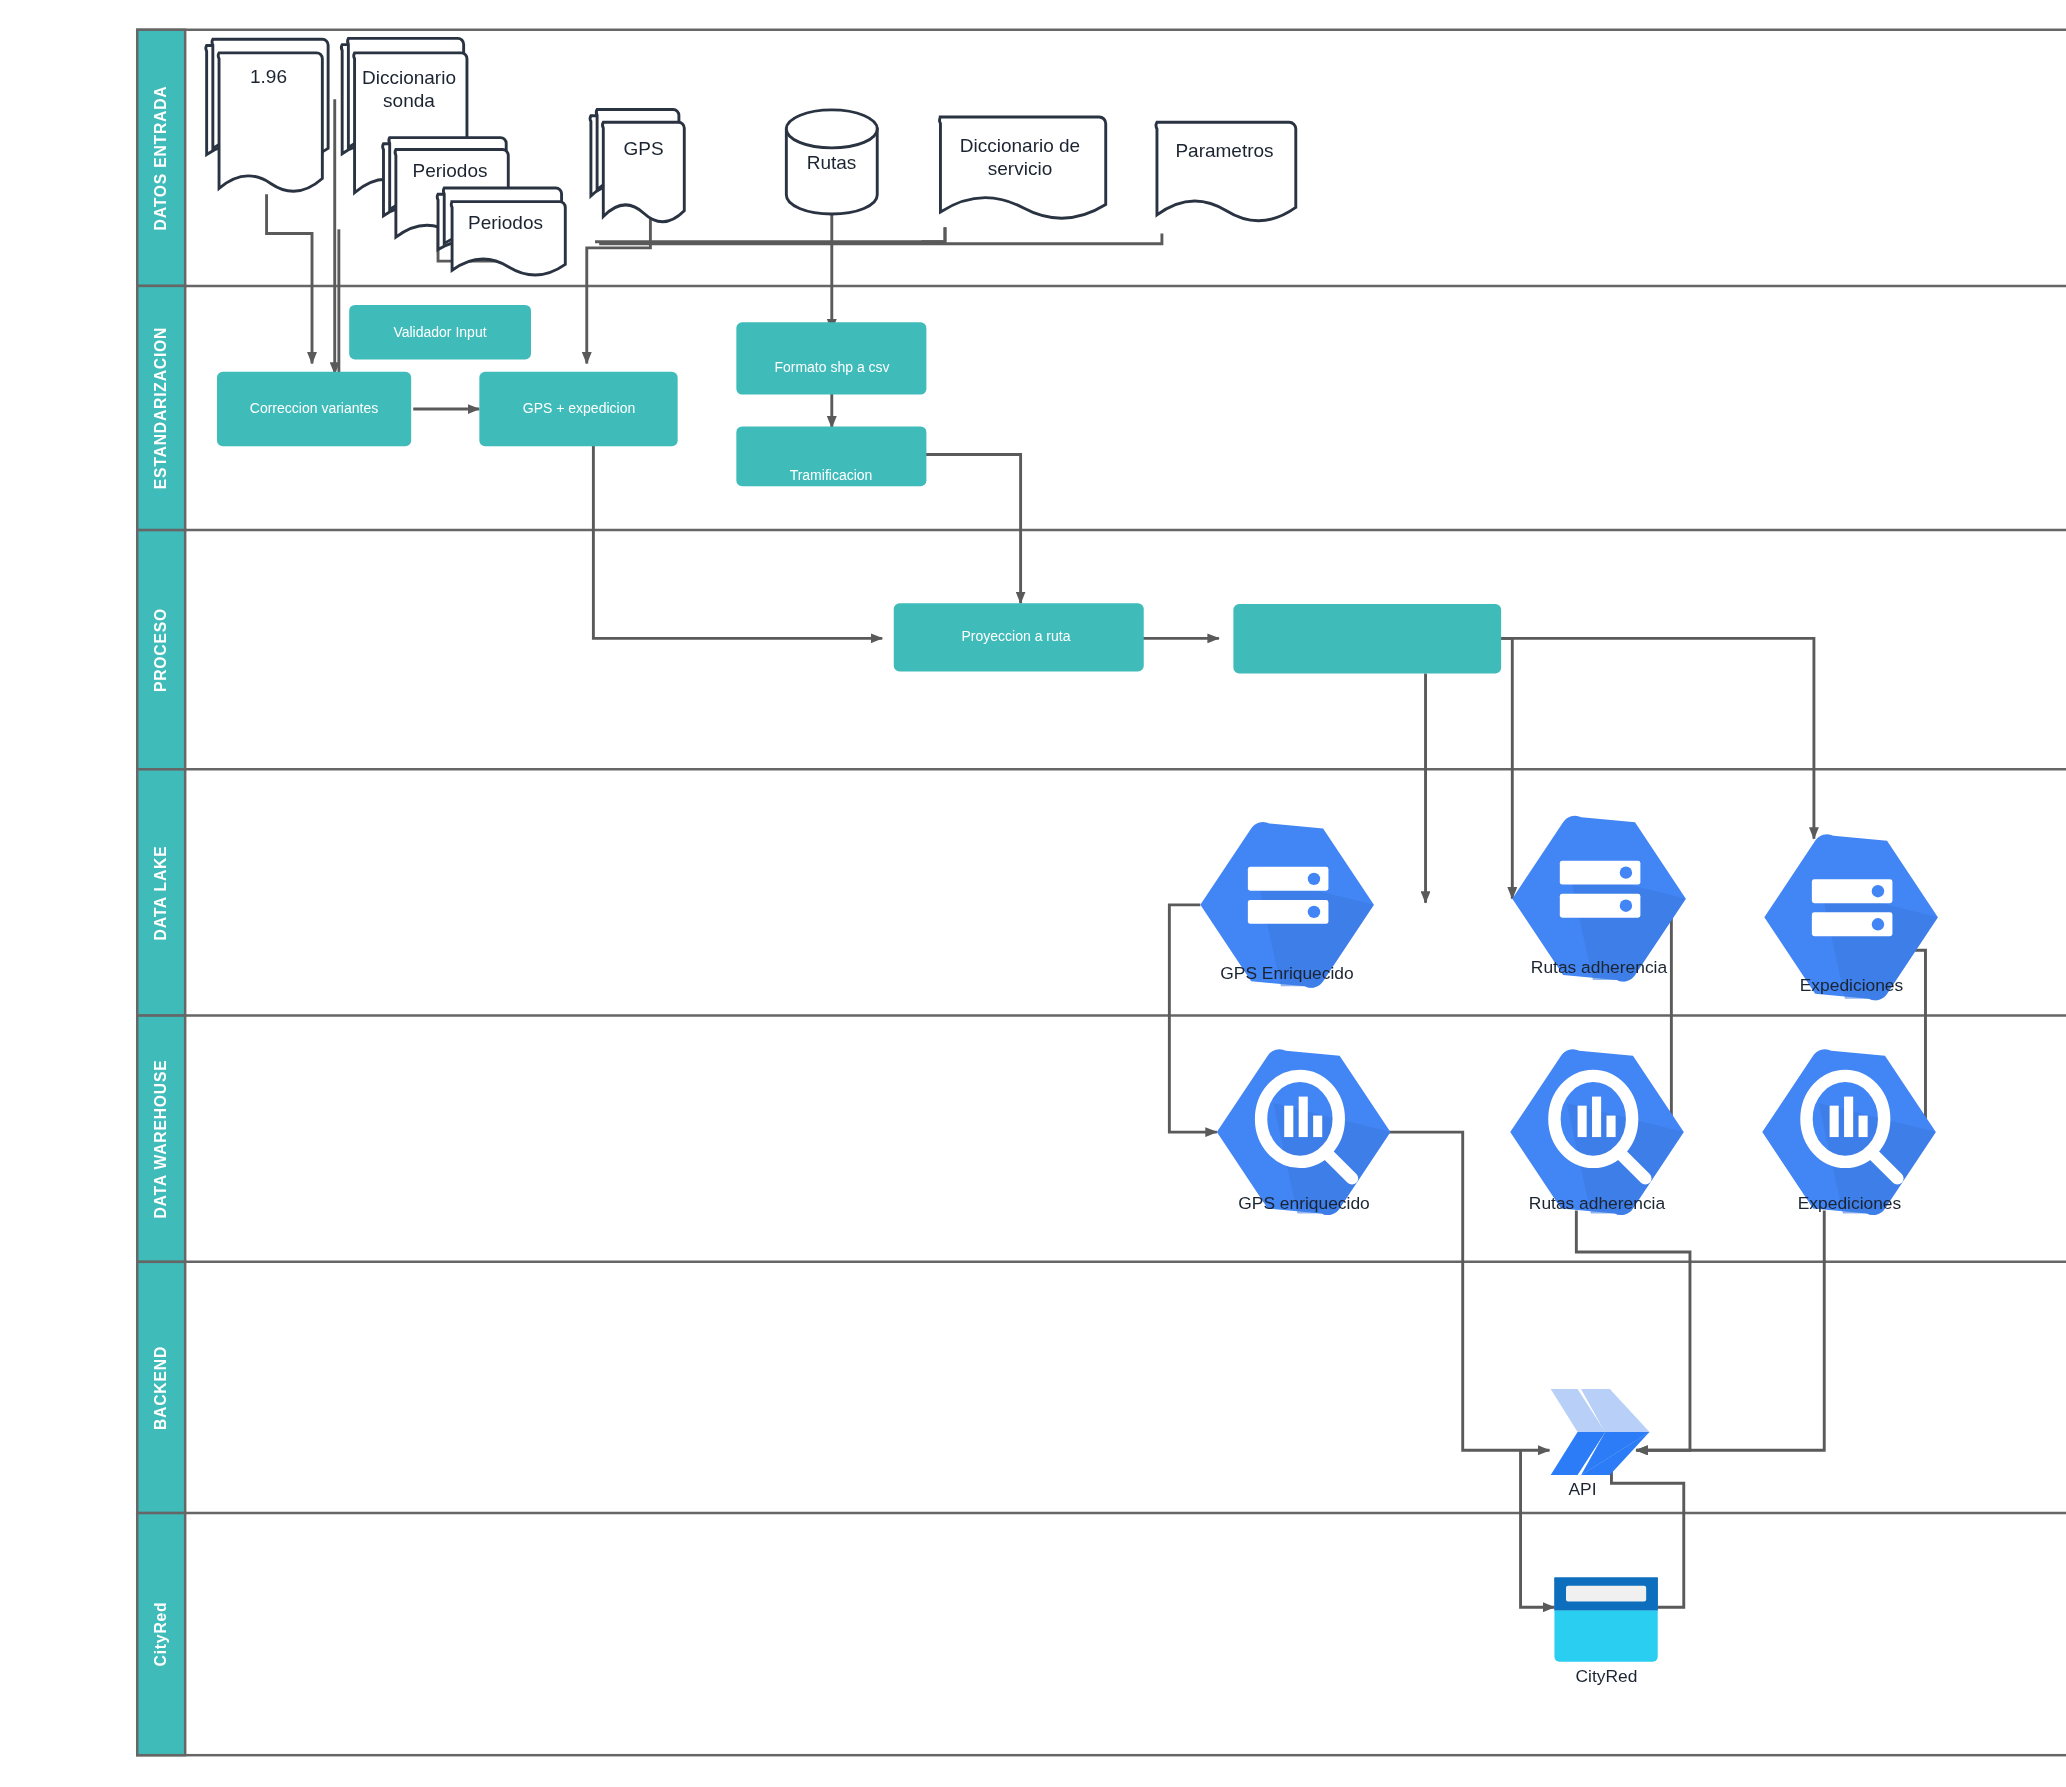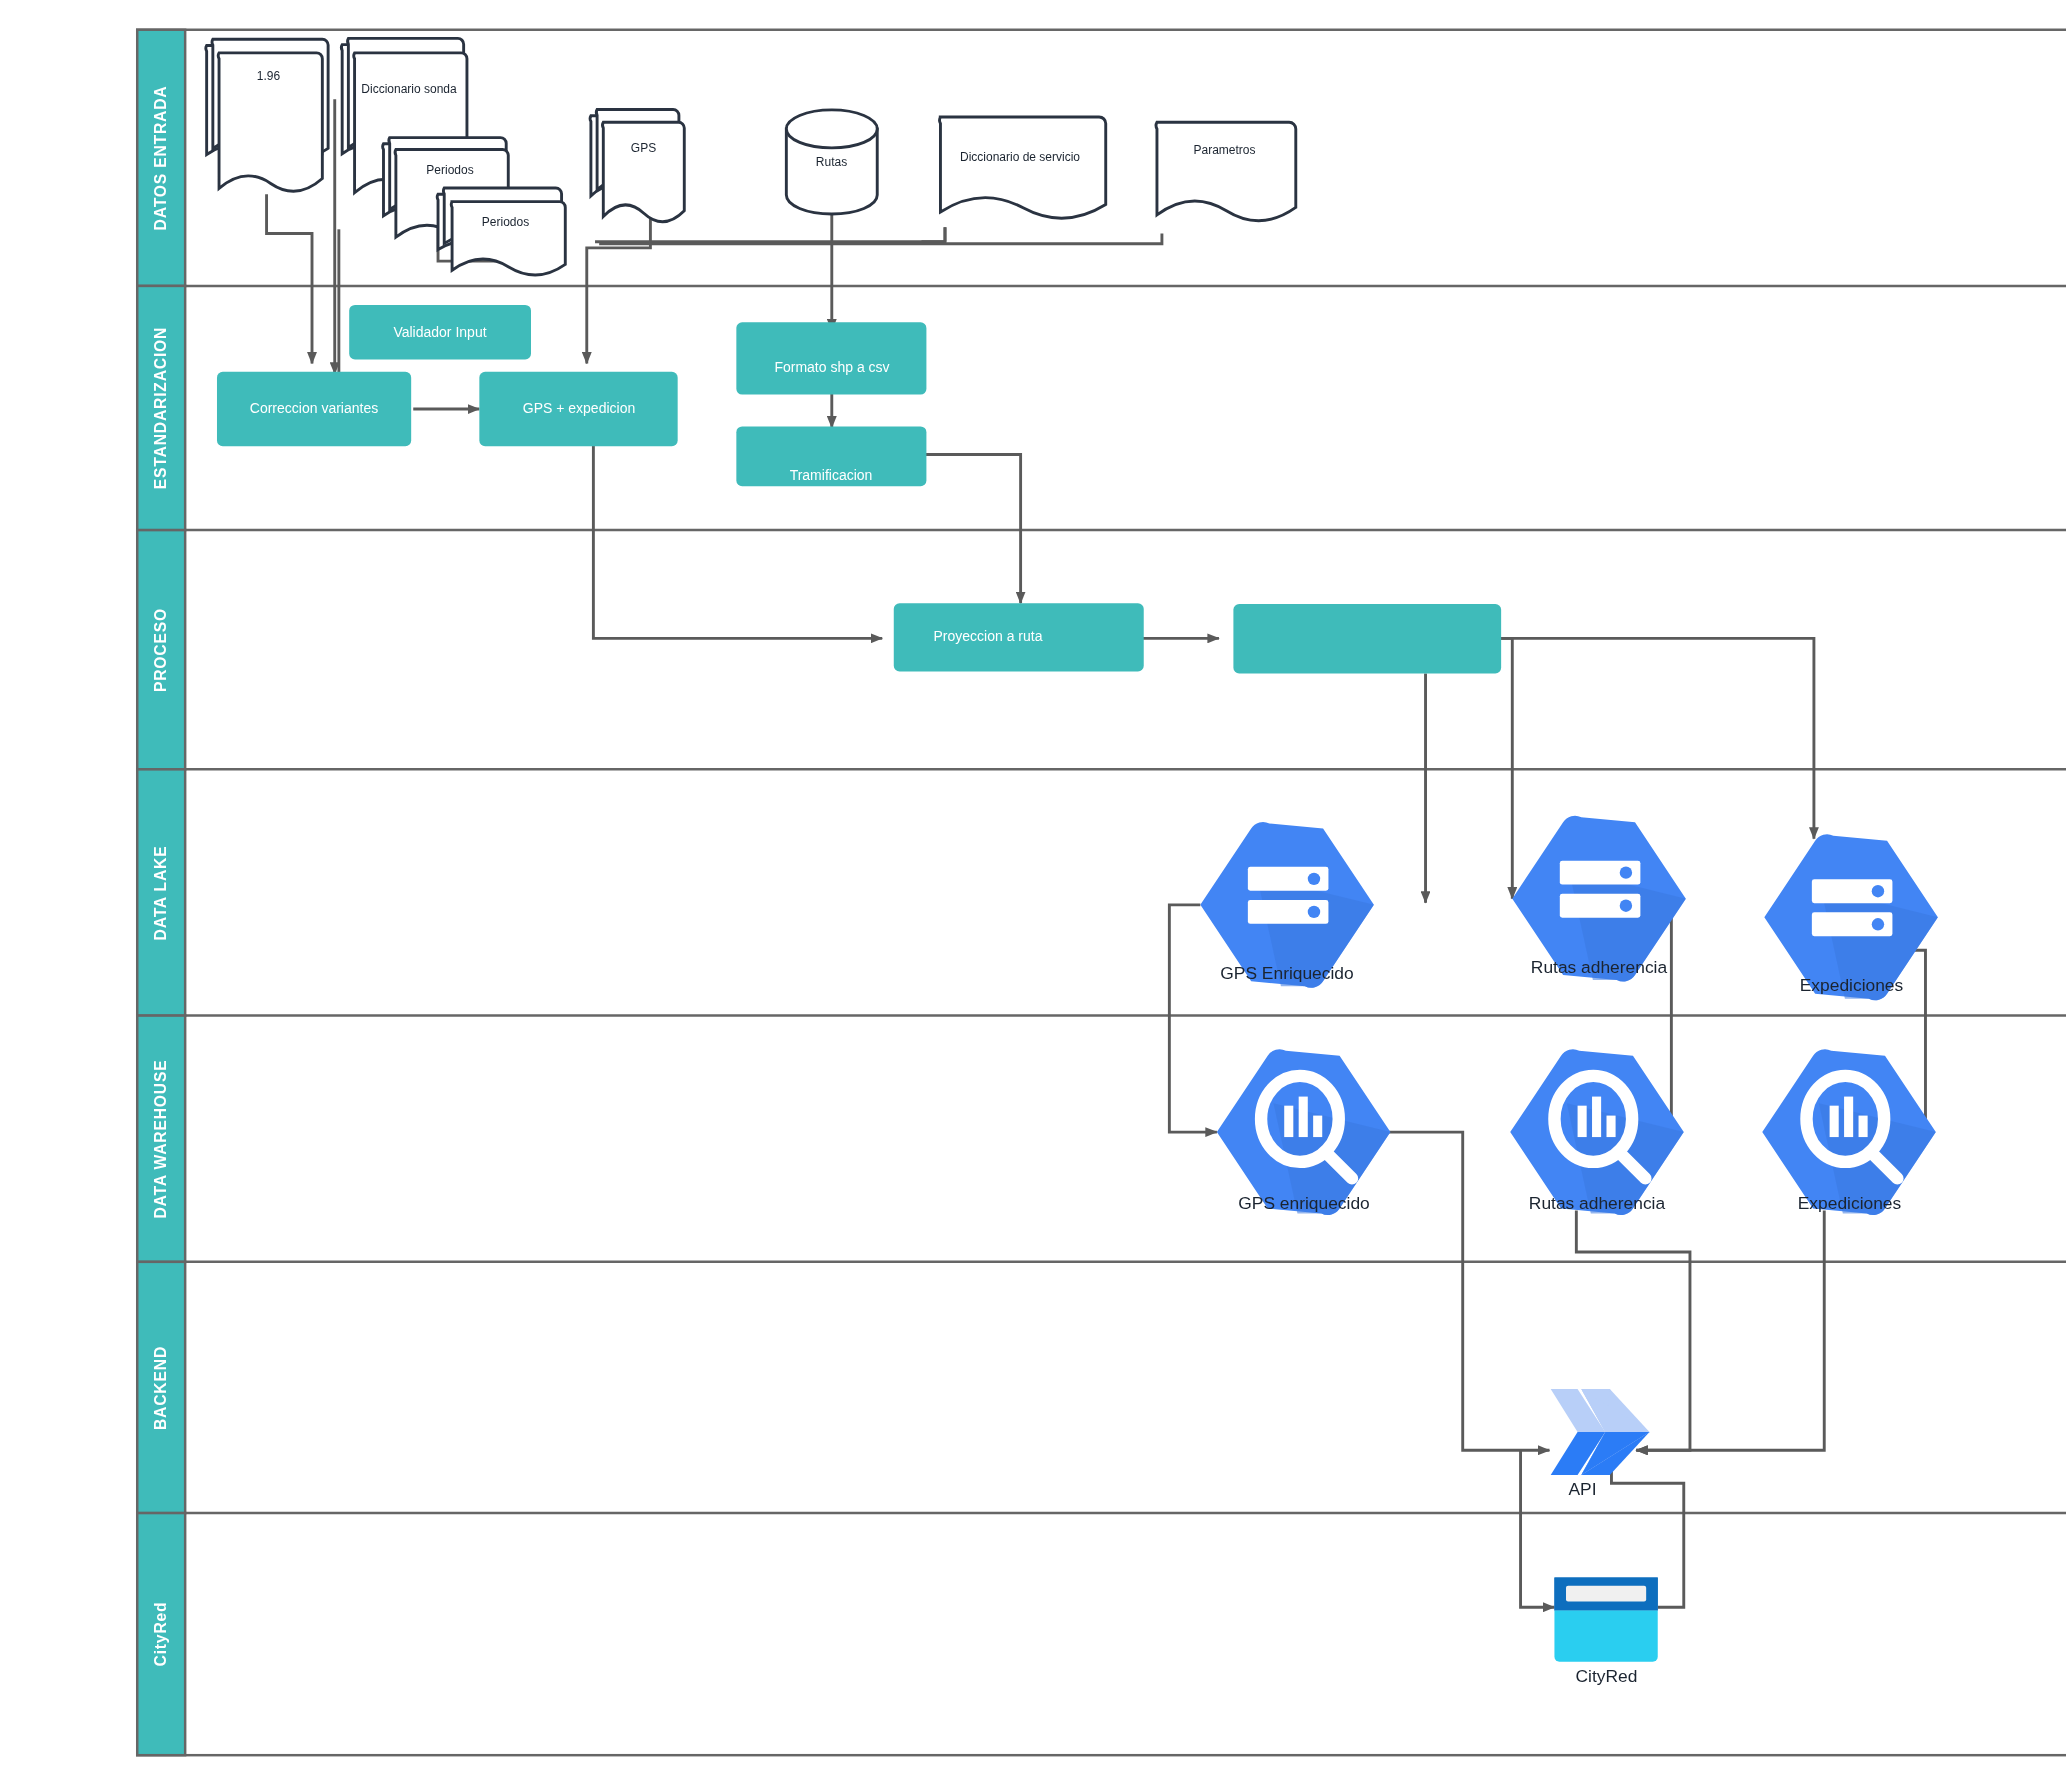--- a/index.html
+++ b/index.html
@@ -11,21 +11,21 @@
     letter-spacing:0.8px;white-space:nowrap;
     transform-origin:center center;
   }
   .proc-label{
     position:absolute;display:flex;align-items:center;justify-content:center;
     text-align:center;color:#ffffff;font-size:14px;line-height:1.25;
     pointer-events:none;
   }
   .doc-label{
     position:absolute;display:flex;align-items:center;justify-content:center;
-    text-align:center;color:#1b2430;font-size:12px;line-height:1.22;
+    text-align:center;color:#1b2430;font-size:19px;line-height:1.22;
     pointer-events:none;
   }
   .node-label{
     position:absolute;display:flex;align-items:flex-start;justify-content:center;
     text-align:center;color:#1b2430;font-size:17.4px;line-height:1.22;
     pointer-events:none;
   }
 </style>
 </head>
 <body>
@@ -278,21 +278,21 @@
 <div class="doc-label" style="left:604px;top:126px;width:79px;height:45px;">GPS</div>
 <div class="doc-label" style="left:786px;top:140px;width:91px;height:45px;">Rutas</div>
 <div class="doc-label" style="left:944px;top:120px;width:152px;height:74px;">Diccionario de servicio</div>
 <div class="doc-label" style="left:1160px;top:128px;width:129px;height:45px;">Parametros</div>
 
 <div class="proc-label" style="left:349px;top:305px;width:182px;height:55px;">Validador Input</div>
 <div class="proc-label" style="left:223px;top:372px;width:182px;height:74px;">Correccion variantes</div>
 <div class="proc-label" style="left:486px;top:372px;width:186px;height:74px;">GPS + expedicion</div>
 <div class="proc-label" style="left:743px;top:322px;width:178px;height:92px;">Formato shp a csv</div>
 <div class="proc-label" style="left:736px;top:446px;width:190px;height:60px;">Tramificacion</div>
-<div class="proc-label" style="left:866px;top:603px;width:244px;height:68px;">Proyeccion a ruta</div>
+<div class="proc-label" style="left:894px;top:603px;width:244px;height:68px;">Proyeccion a ruta</div>
 
 <div class="node-label" style="left:1194px;top:963px;width:186px;height:58px;">GPS Enriquecido</div>
 <div class="node-label" style="left:1506px;top:957px;width:186px;height:58px;">Rutas adherencia</div>
 <div class="node-label" style="left:1738px;top:975px;width:227px;height:37px;">Expediciones</div>
 
 <div class="node-label" style="left:1211px;top:1193px;width:186px;height:58px;">GPS enriquecido</div>
 <div class="node-label" style="left:1504px;top:1193px;width:186px;height:58px;">Rutas adherencia</div>
 <div class="node-label" style="left:1736px;top:1193px;width:227px;height:37px;">Expediciones</div>
 
 <div class="node-label" style="left:1541px;top:1479px;width:83px;height:29px;">API</div>

